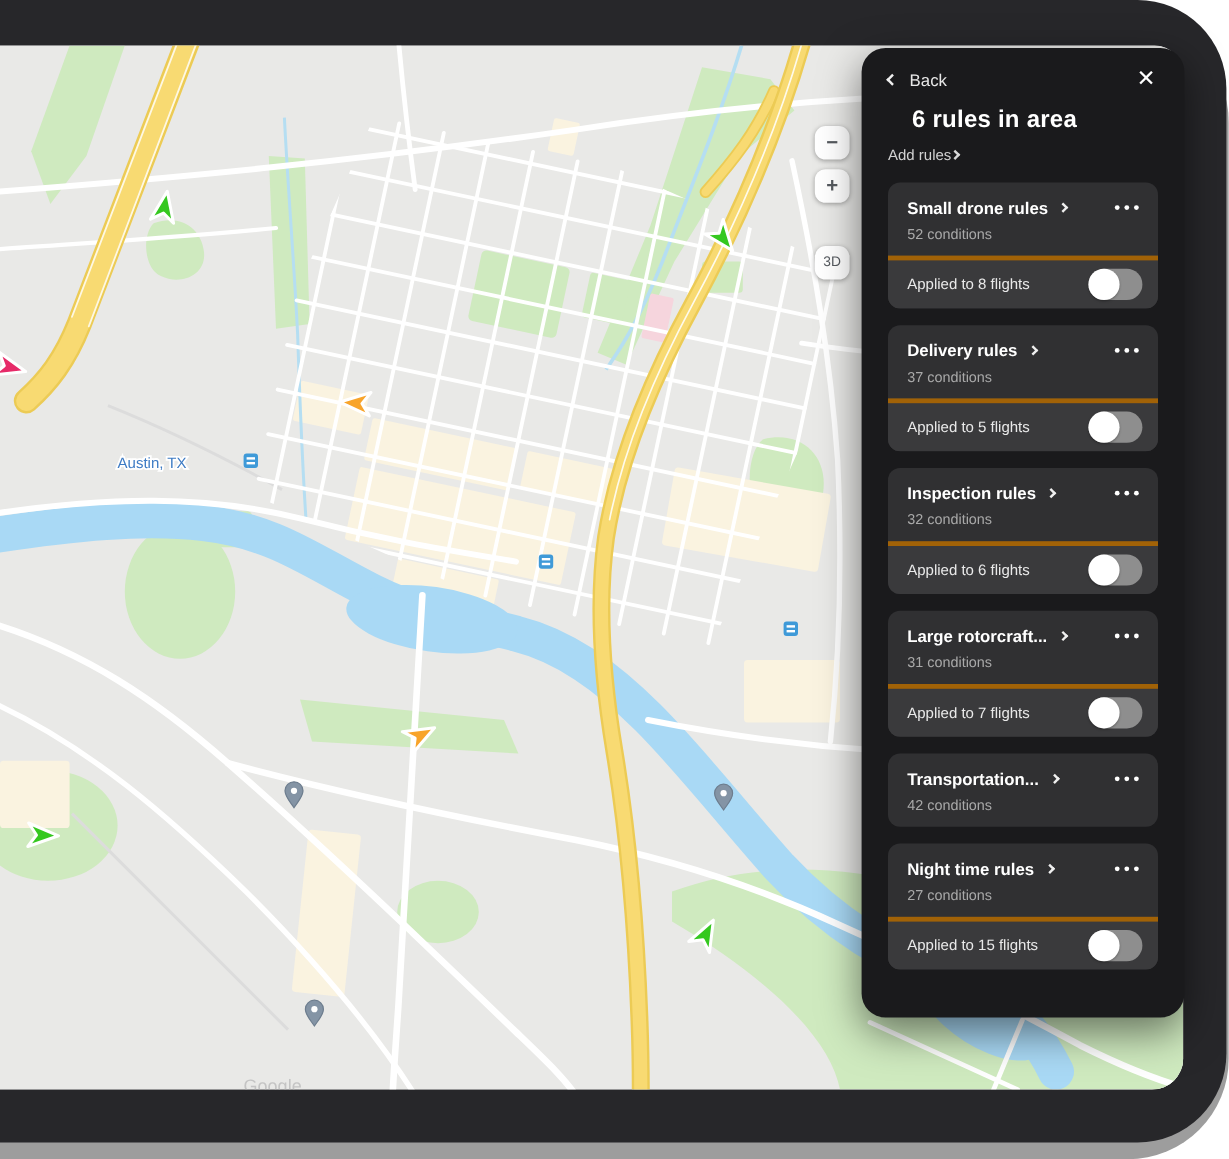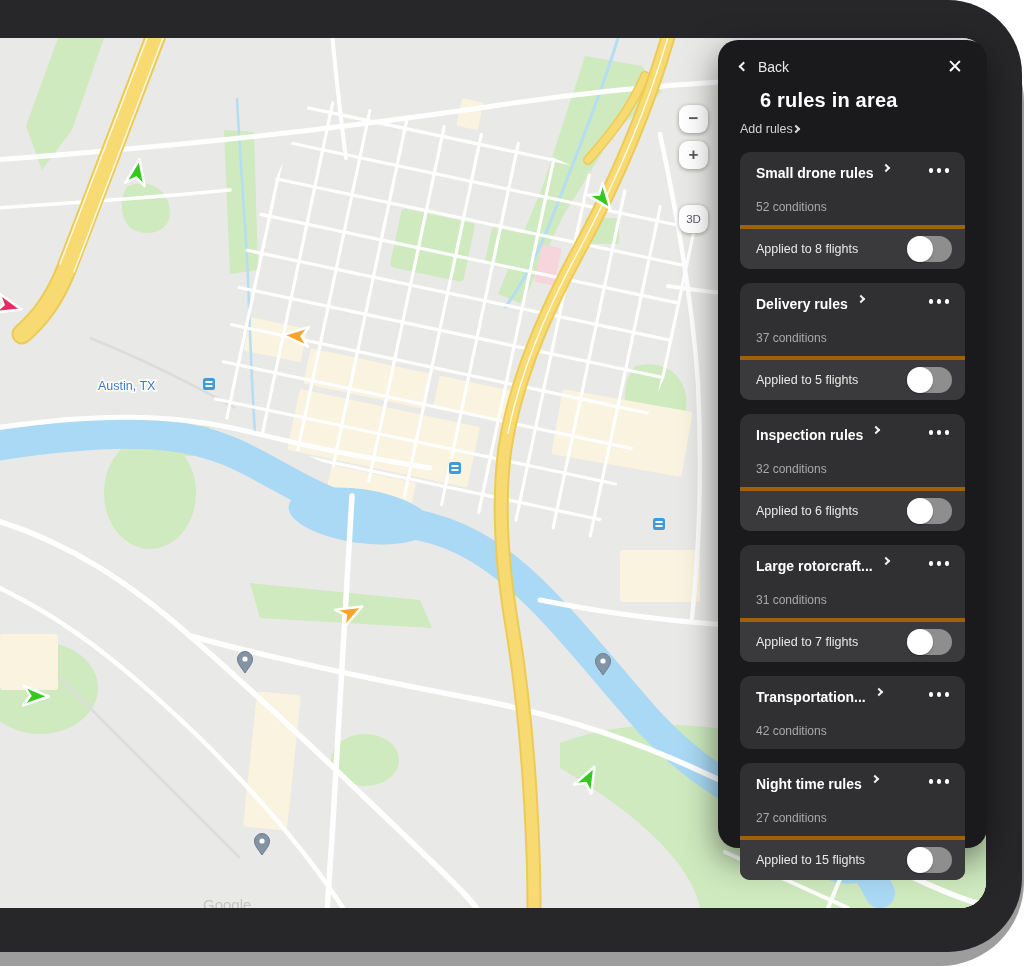--- a/index.html
+++ b/index.html
@@ -40,27 +40,27 @@
   .close-btn { margin-left:auto; background:none; border:none; color:#fff; font-size:19px;
                line-height:19px; cursor:pointer; padding:0 2px; }
   .panel-title { margin-top:13px; font-size:20px; font-weight:bold; letter-spacing:.2px;margin-left:20px; }
   .add-rules { margin-top:10px; display:flex; align-items:center; background:none;
                border:none; color:#d2d2d2; font-size:12.5px; cursor:pointer; font-family:inherit; }
   .add-rules .chev { width:6px; height:6px; border-color:#d8d8d8; }
 
   .rules-list { margin-top:16px; display:flex; flex-direction:column; gap:14px; }
   .rule-card { border-radius:10px; overflow:hidden; background:#303032; }
   .rule-top { padding:13px 16px 11px; }
-  .rule-title-row { display:flex; gap:10px; cursor:pointer; }
+  .rule-title-row { display:flex; align-items:center; gap:10px; cursor:pointer; }
   .rule-name { font-size:14px; font-weight:bold; color:#ffffff; white-space:nowrap; }
   .rule-title-row .chev { width:6px; height:6px; }
   .menu-dots { margin-left:auto; display:flex; gap:3.5px; background:none; border:none;
                cursor:pointer; padding:3px 0; }
   .menu-dots i { width:4.5px; height:4.5px; border-radius:50%; background:#fff; display:block; }
-  .rule-conditions { margin-top:19px; font-size:12px; color:#a9a9a9; }
+  .rule-conditions { margin-top:7px; font-size:12px; color:#a9a9a9; }
   .rule-bottom { background:#3a3a3c; border-top:4px solid #a16207;
                  padding:7px 13px 7px 16px; display:flex; align-items:center; }
   .rule-applied { font-size:12.5px; color:#e9e9e9; }
   .toggle { margin-left:auto; width:45px; height:26px; border-radius:13px; background:#8e8e8e;
             border:none; position:relative; cursor:pointer; }
   .toggle .knob { position:absolute; left:0; top:0; width:26px; height:26px; border-radius:50%;
                   background:#ffffff; box-shadow:0 1px 2px rgba(0,0,0,.3); }
 </style>
 </head>
 <body>

